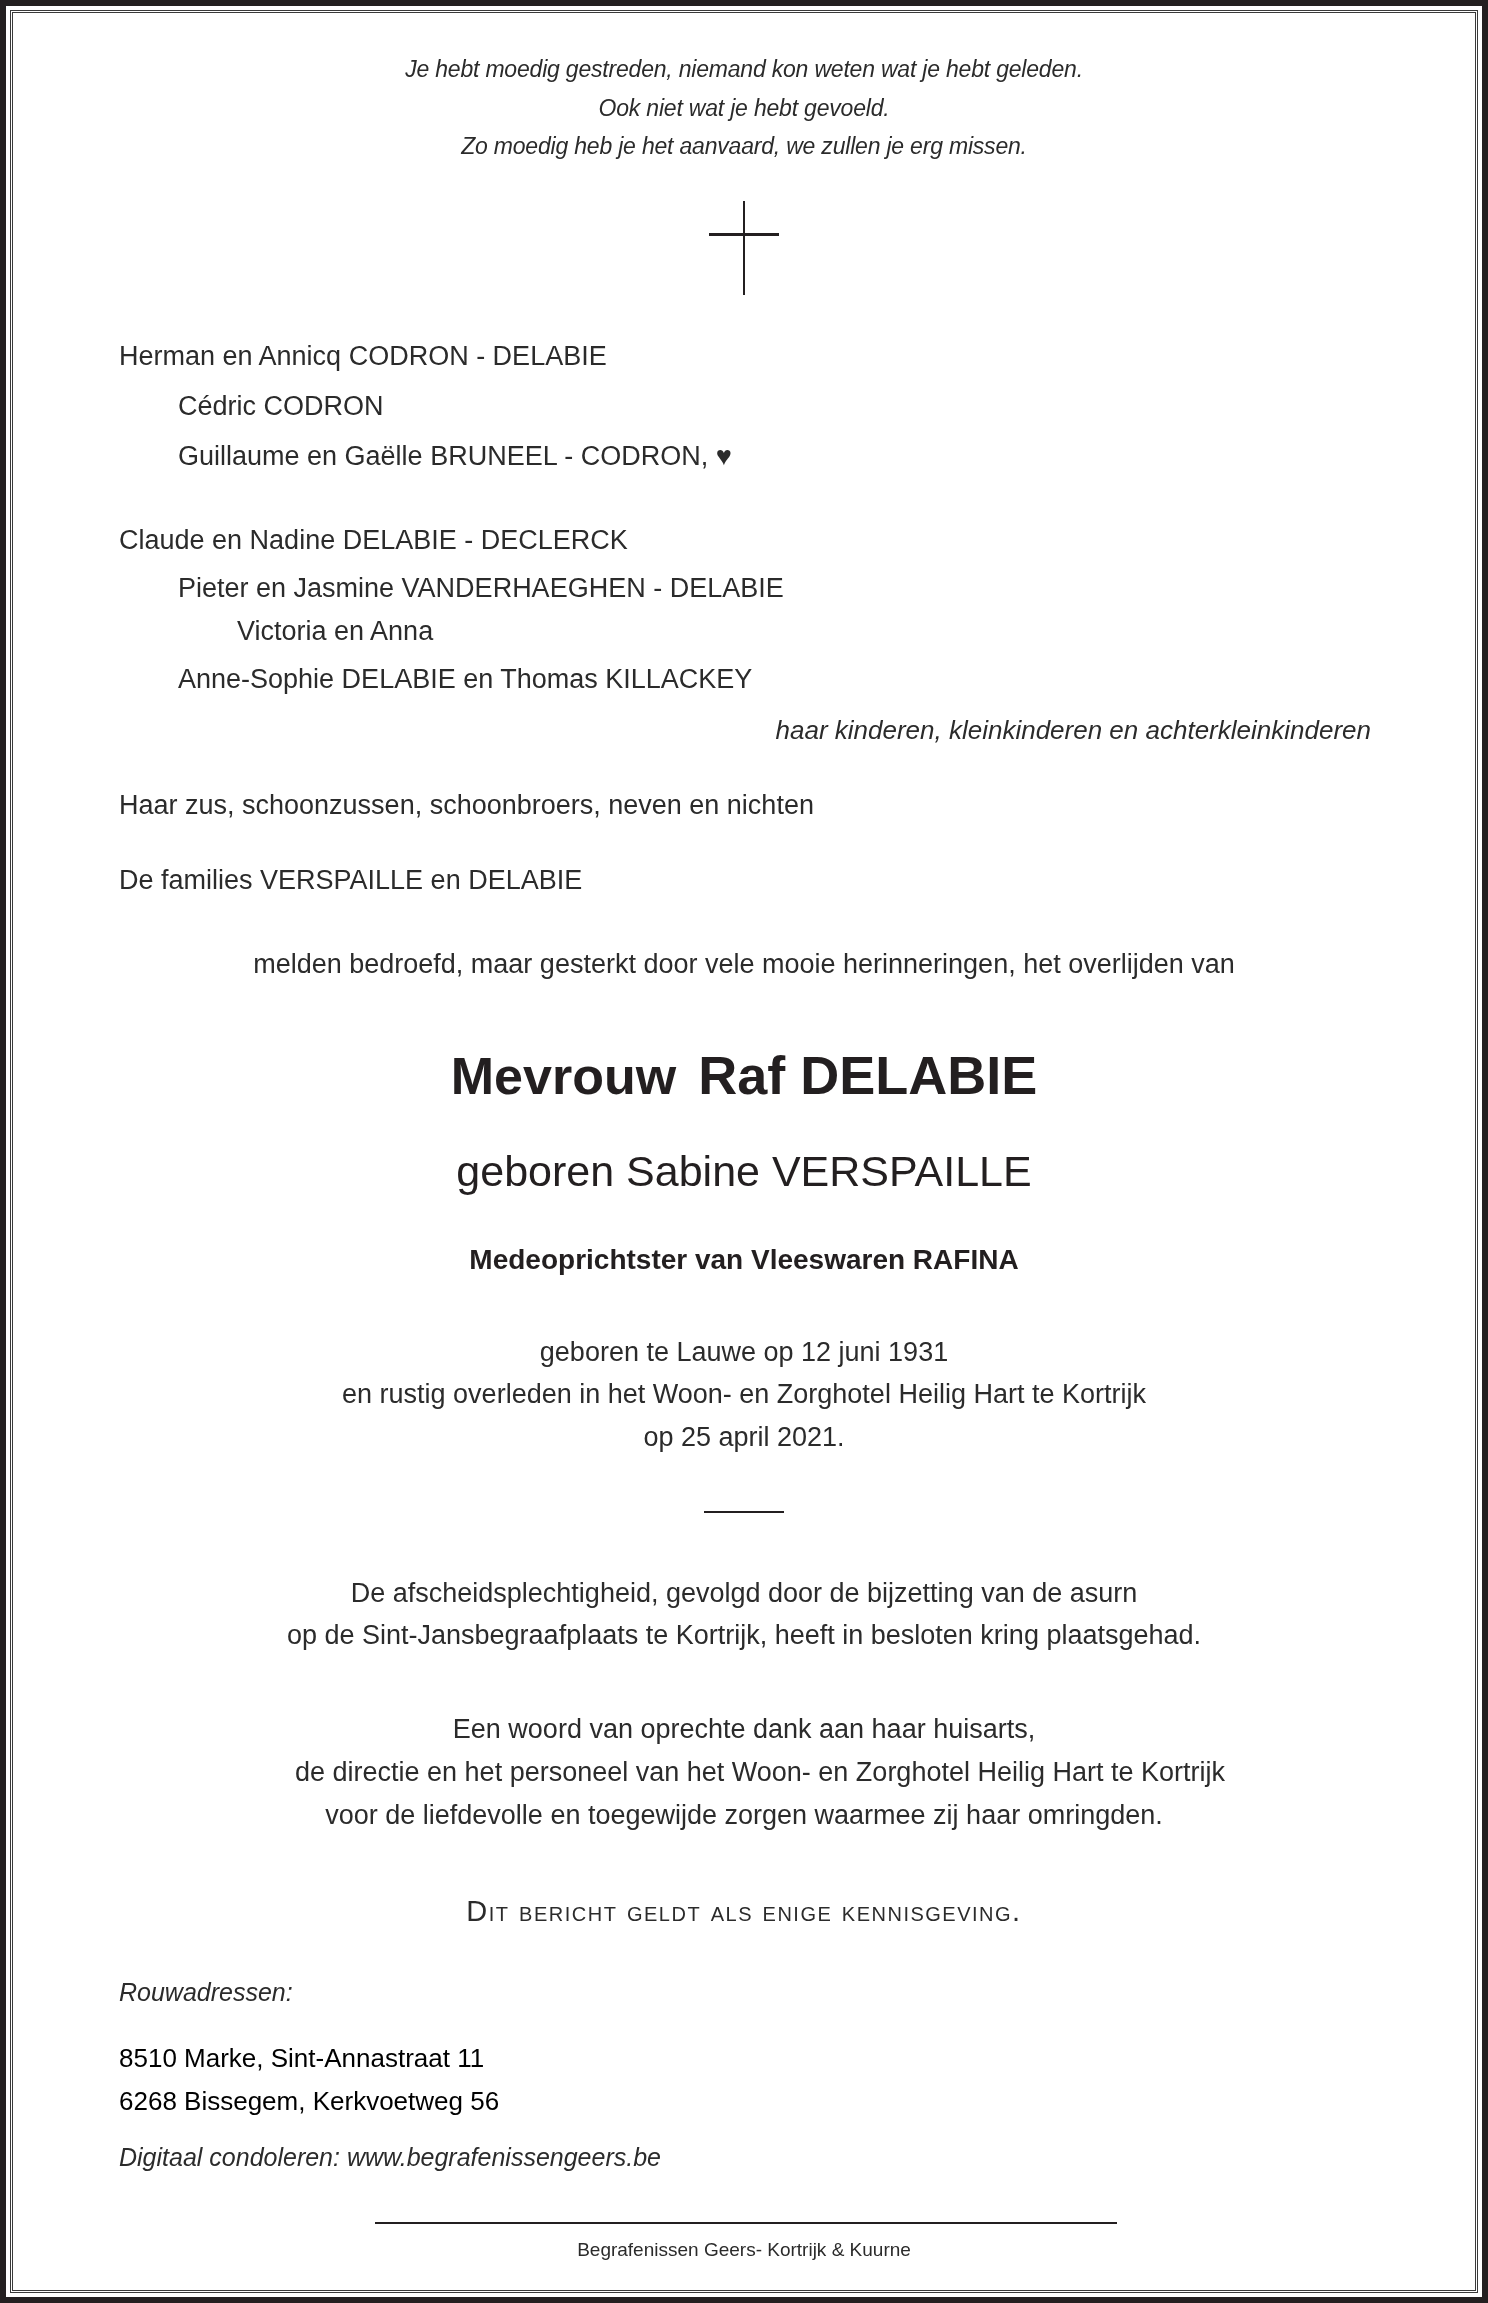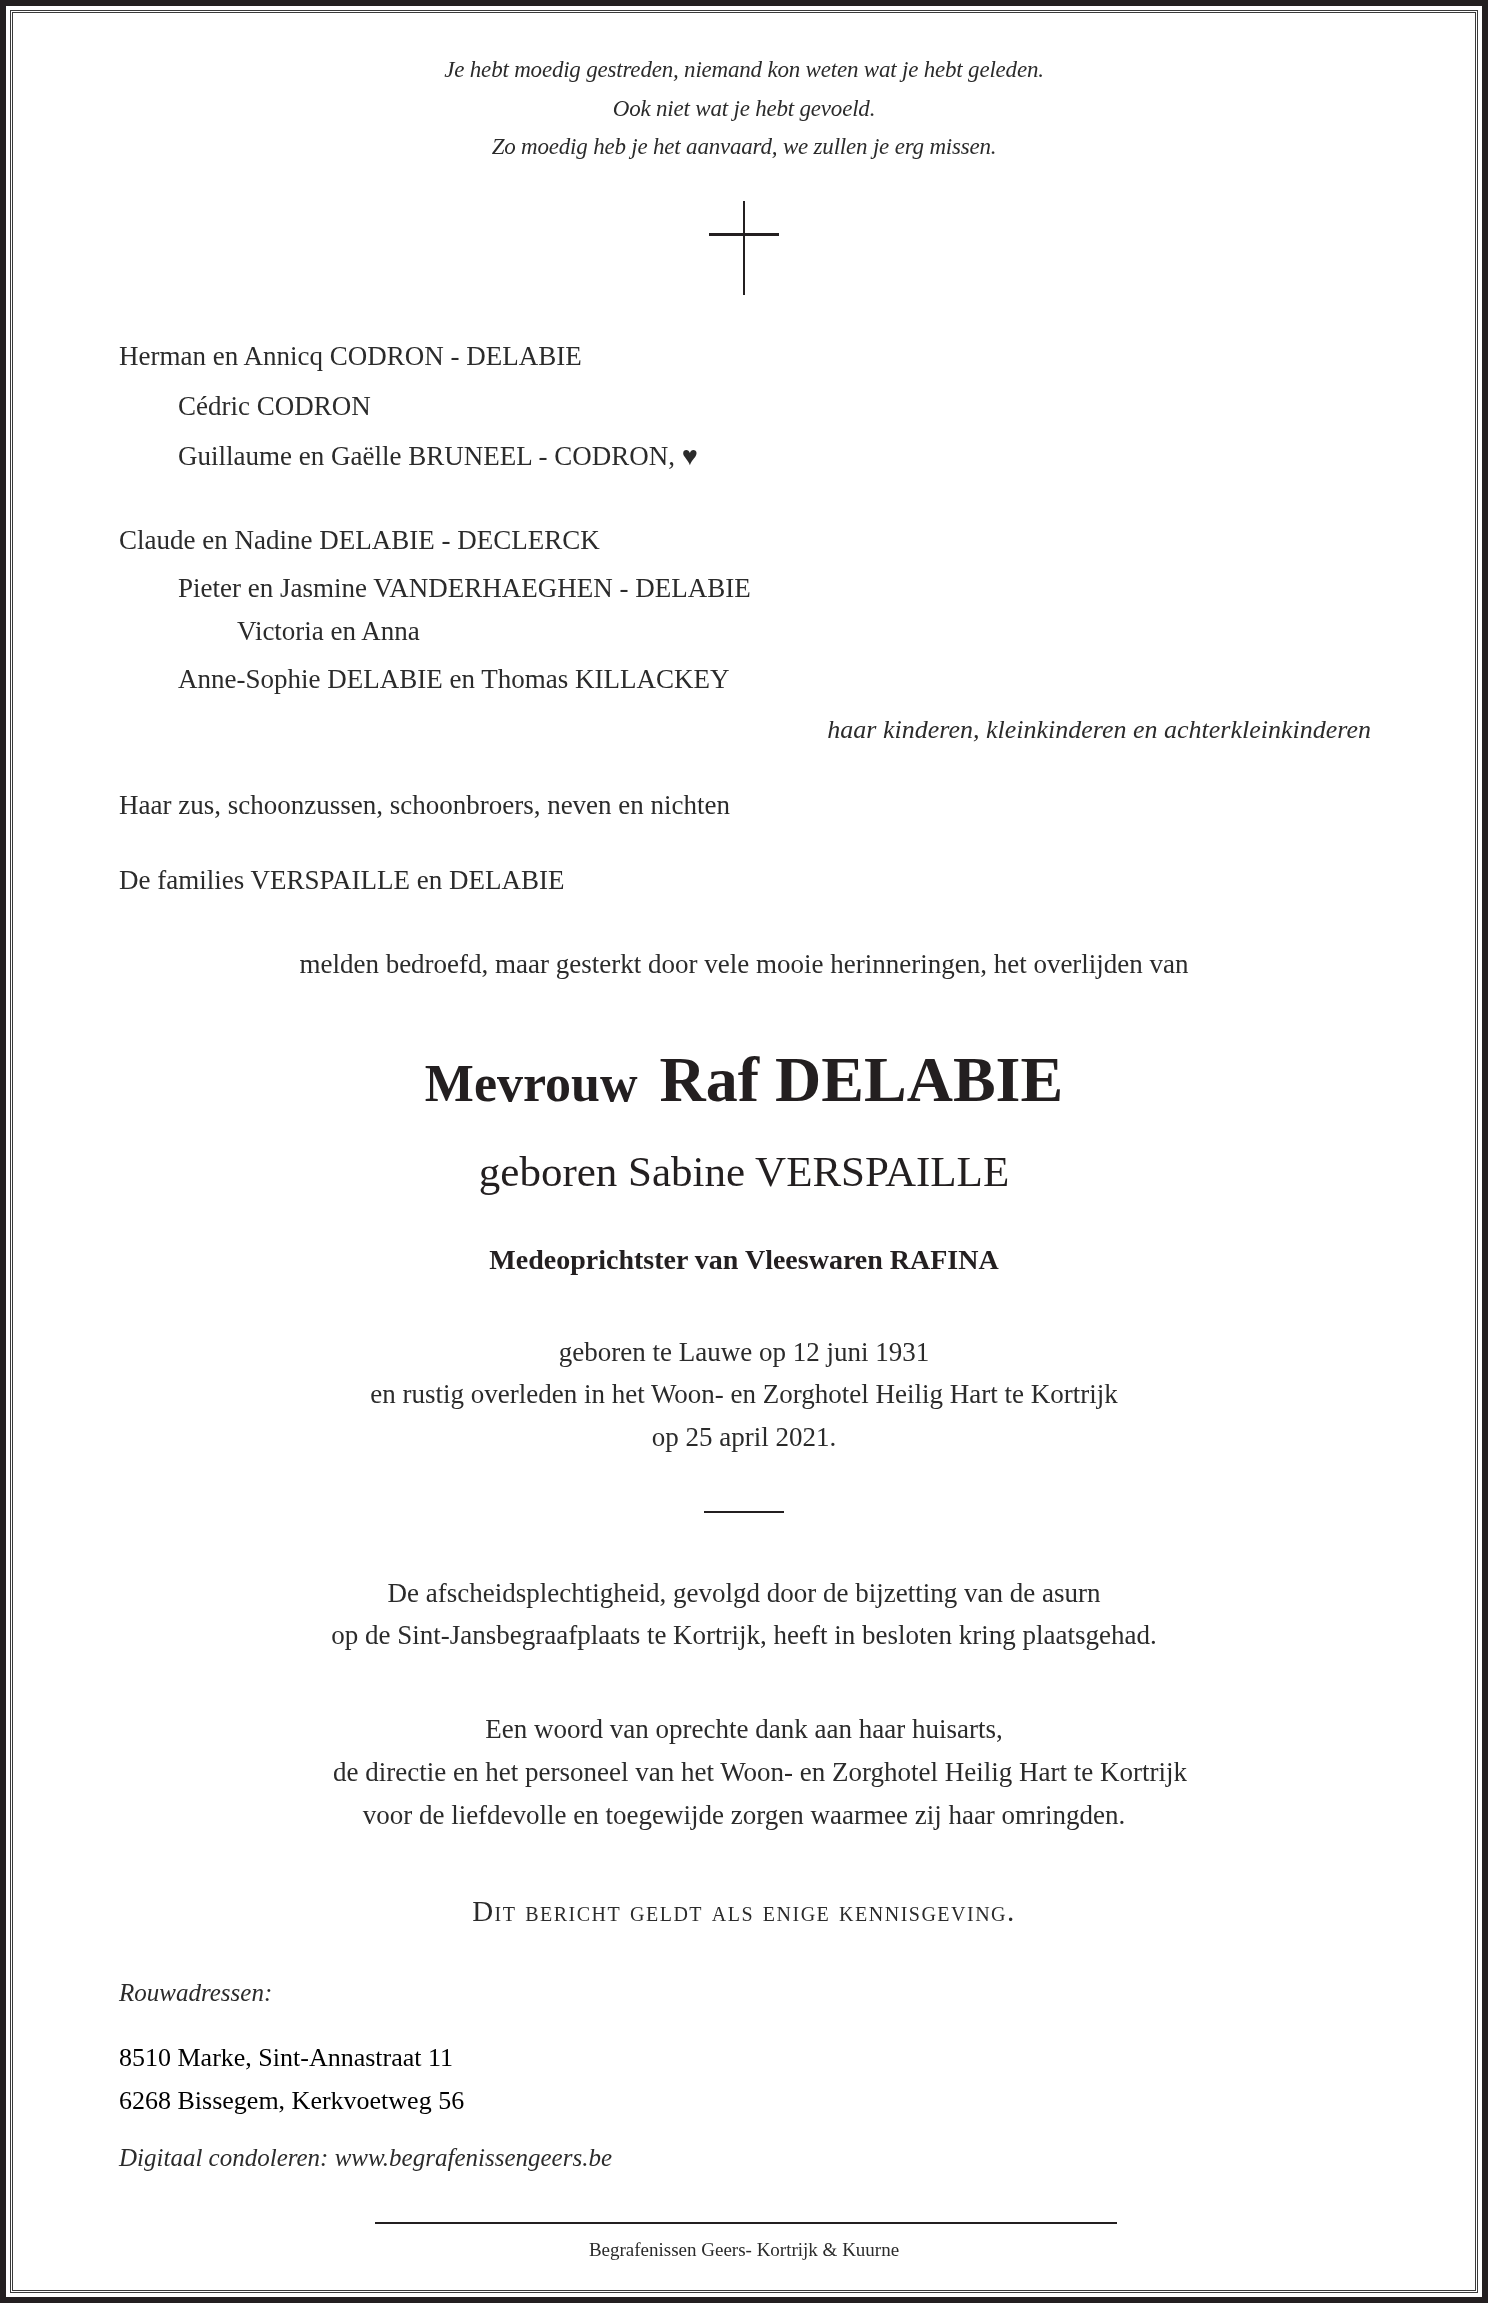--- a/index.html
+++ b/index.html
@@ -10,32 +10,32 @@
     color: #231f20;
   }
   .outer-frame {
     position: absolute; left: 0; top: 0; width: 1488px; height: 2303px;
     box-sizing: border-box; border: 6px solid #231f20;
   }
   .inner-frame {
     position: absolute; left: 10px; top: 10px; right: 10px; bottom: 10px;
     box-sizing: border-box; border: 3px double #3a3a3a;
   }
-  .t { position: absolute; white-space: nowrap; line-height: 1; font-family: Liberation Serif, serif; }
+  .t { position: absolute; white-space: nowrap; line-height: 1; }
   .c { left: 0; width: 1488px; text-align: center; }
   .poem { font-style: italic; font-size: 23px; color: #2b2b2b; letter-spacing: -0.2px; }
   .fam { font-size: 27px; color: #2b2b2b; }
   .l0 { left: 119px; }
   .l1 { left: 178px; }
   .l2 { left: 237px; }
   .right-it { font-style: italic; font-size: 26px; right: 117px; text-align: right; color: #2b2b2b; }
   .body { font-size: 27px; color: #2b2b2b; }
   .name-line { font-weight: bold; color: #231f20; }
   .mevrouw { font-size: 52px; }
-  .rafname { font-size: 64px; margin-left: 22px; }
+  .rafname { font-size: 54px; margin-left: 22px; }
   .born { font-size: 43px; color: #231f20; }
   .founder { font-size: 28px; font-weight: bold; color: #231f20; }
   .smallcaps { font-variant: small-caps; font-size: 29px; letter-spacing: 1.5px; color: #2b2b2b; }
   .it { font-style: italic; font-size: 25px; color: #2b2b2b; }
   .addr { font-size: 26px; color: #000000; }
   .footer { font-size: 19px; color: #2b2b2b; }
   .cross-v { position: absolute; left: 743px; top: 201px; width: 2px; height: 94px; background: #231f20; }
   .cross-h { position: absolute; left: 709px; top: 233px; width: 70px; height: 3px; background: #231f20; }
   .short-rule { position: absolute; left: 704px; top: 1511px; width: 80px; height: 2px; background: #231f20; }
   .long-rule { position: absolute; left: 375px; top: 2222px; width: 742px; height: 2px; background: #231f20; }

